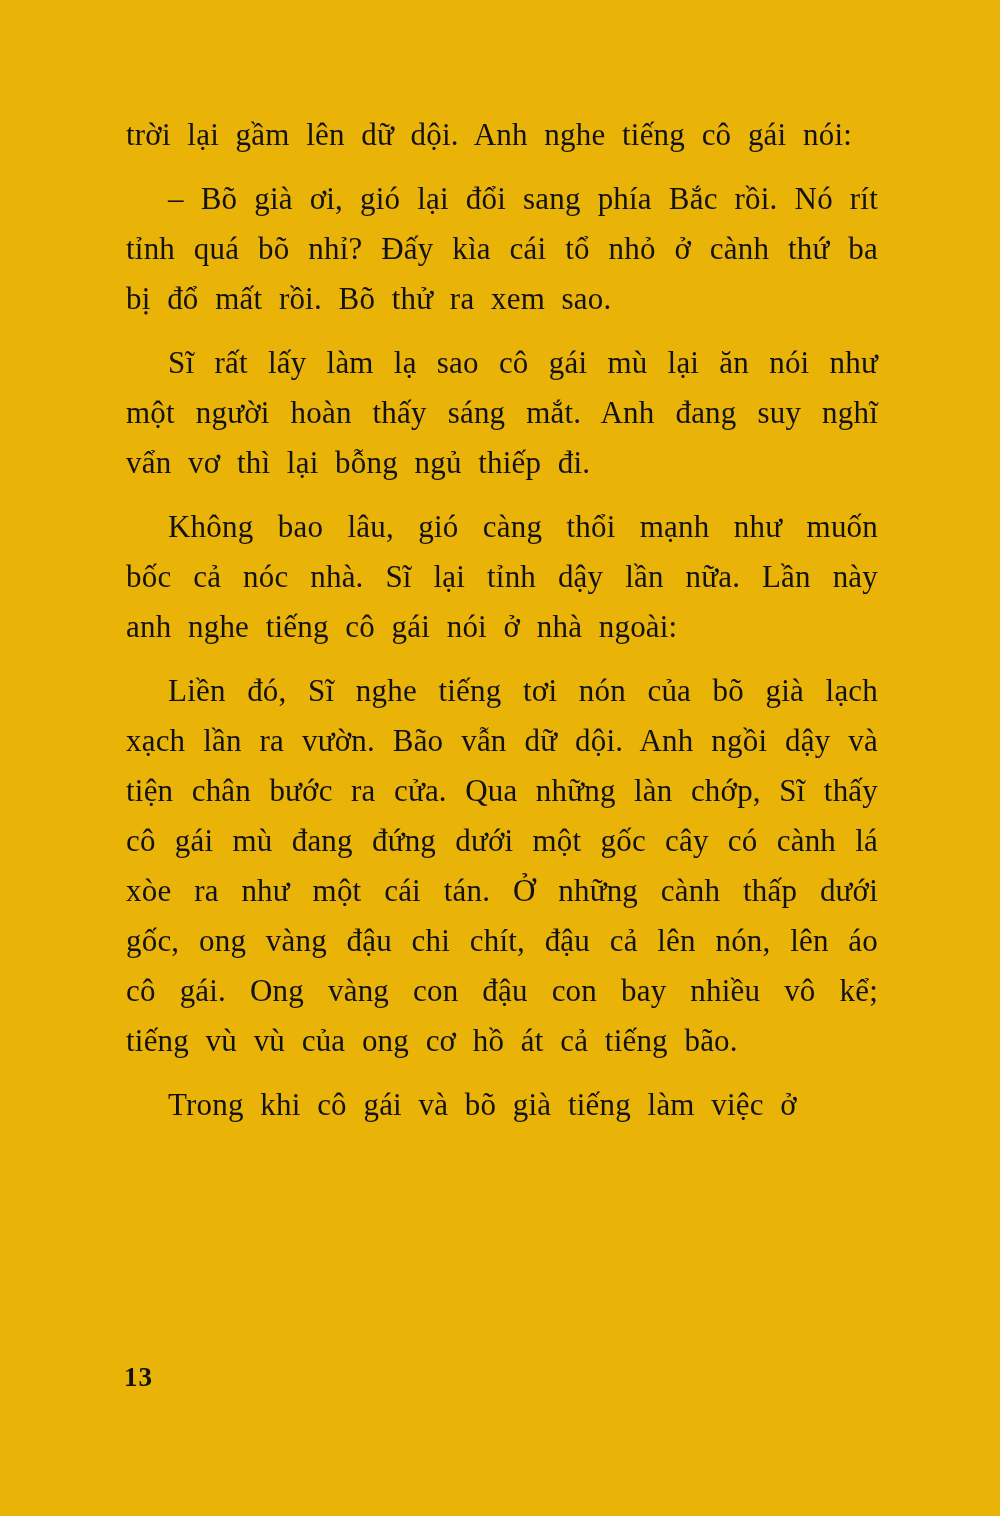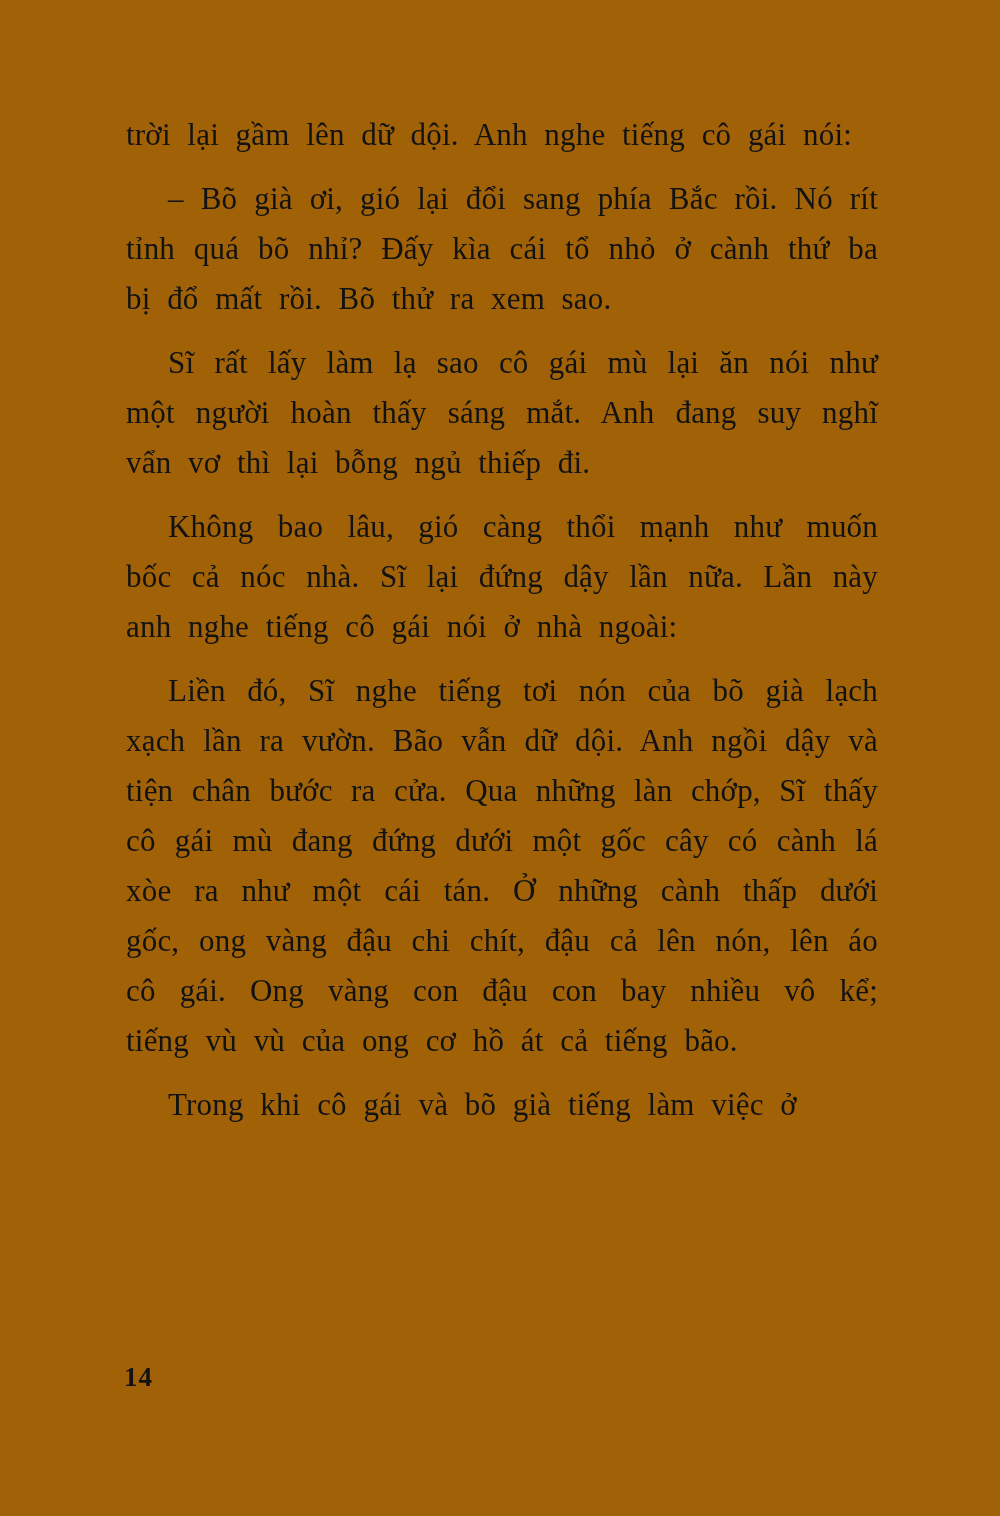--- a/index.html
+++ b/index.html
@@ -14,21 +14,21 @@
     overflow: hidden;
     font-family: "Liberation Serif", "DejaVu Serif", serif;
     color: #121212;
   }
   .book-page {
     position: absolute;
     left: 0;
     top: 0;
     width: 1000px;
     height: 1516px;
-    background: #a16207;
+    background: #eab308;
   }
   .text-block {
     position: absolute;
     left: 126px;
     top: 110px;
     width: 752px;
   }
   .para {
     font-size: 31px;
     line-height: 50px;
@@ -52,18 +52,18 @@
   }
 </style>
 </head>
 <body>
 
 <div class="book-page">
   <div class="text-block">
       <p class="para">trời lại gầm lên dữ dội. Anh nghe tiếng cô gái nói:</p>
       <p class="para indent">– Bõ già ơi, gió lại đổi sang phía Bắc rồi. Nó rít tỉnh quá bõ nhỉ? Đấy kìa cái tổ nhỏ ở cành thứ ba bị đổ mất rồi. Bõ thử ra xem sao.</p>
       <p class="para indent">Sĩ rất lấy làm lạ sao cô gái mù lại ăn nói như một người hoàn thấy sáng mắt. Anh đang suy nghĩ vẩn vơ thì lại bỗng ngủ thiếp đi.</p>
-      <p class="para indent">Không bao lâu, gió càng thổi mạnh như muốn bốc cả nóc nhà. Sĩ lại đứng dậy lần nữa. Lần này anh nghe tiếng cô gái nói ở nhà ngoài:</p>
+      <p class="para indent">Không bao lâu, gió càng thổi mạnh như muốn bốc cả nóc nhà. Sĩ lại tỉnh dậy lần nữa. Lần này anh nghe tiếng cô gái nói ở nhà ngoài:</p>
       <p class="para indent">Liền đó, Sĩ nghe tiếng tơi nón của bõ già lạch xạch lần ra vườn. Bão vẫn dữ dội. Anh ngồi dậy và tiện chân bước ra cửa. Qua những làn chớp, Sĩ thấy cô gái mù đang đứng dưới một gốc cây có cành lá xòe ra như một cái tán. Ở những cành thấp dưới gốc, ong vàng đậu chi chít, đậu cả lên nón, lên áo cô gái. Ong vàng con đậu con bay nhiều vô kể; tiếng vù vù của ong cơ hồ át cả tiếng bão.</p>
       <p class="para indent">Trong khi cô gái và bõ già tiếng làm việc ở</p>
     </div>
-  <div class="page-number">14</div>
+  <div class="page-number">13</div>
 </div>
 
 </body></html>

